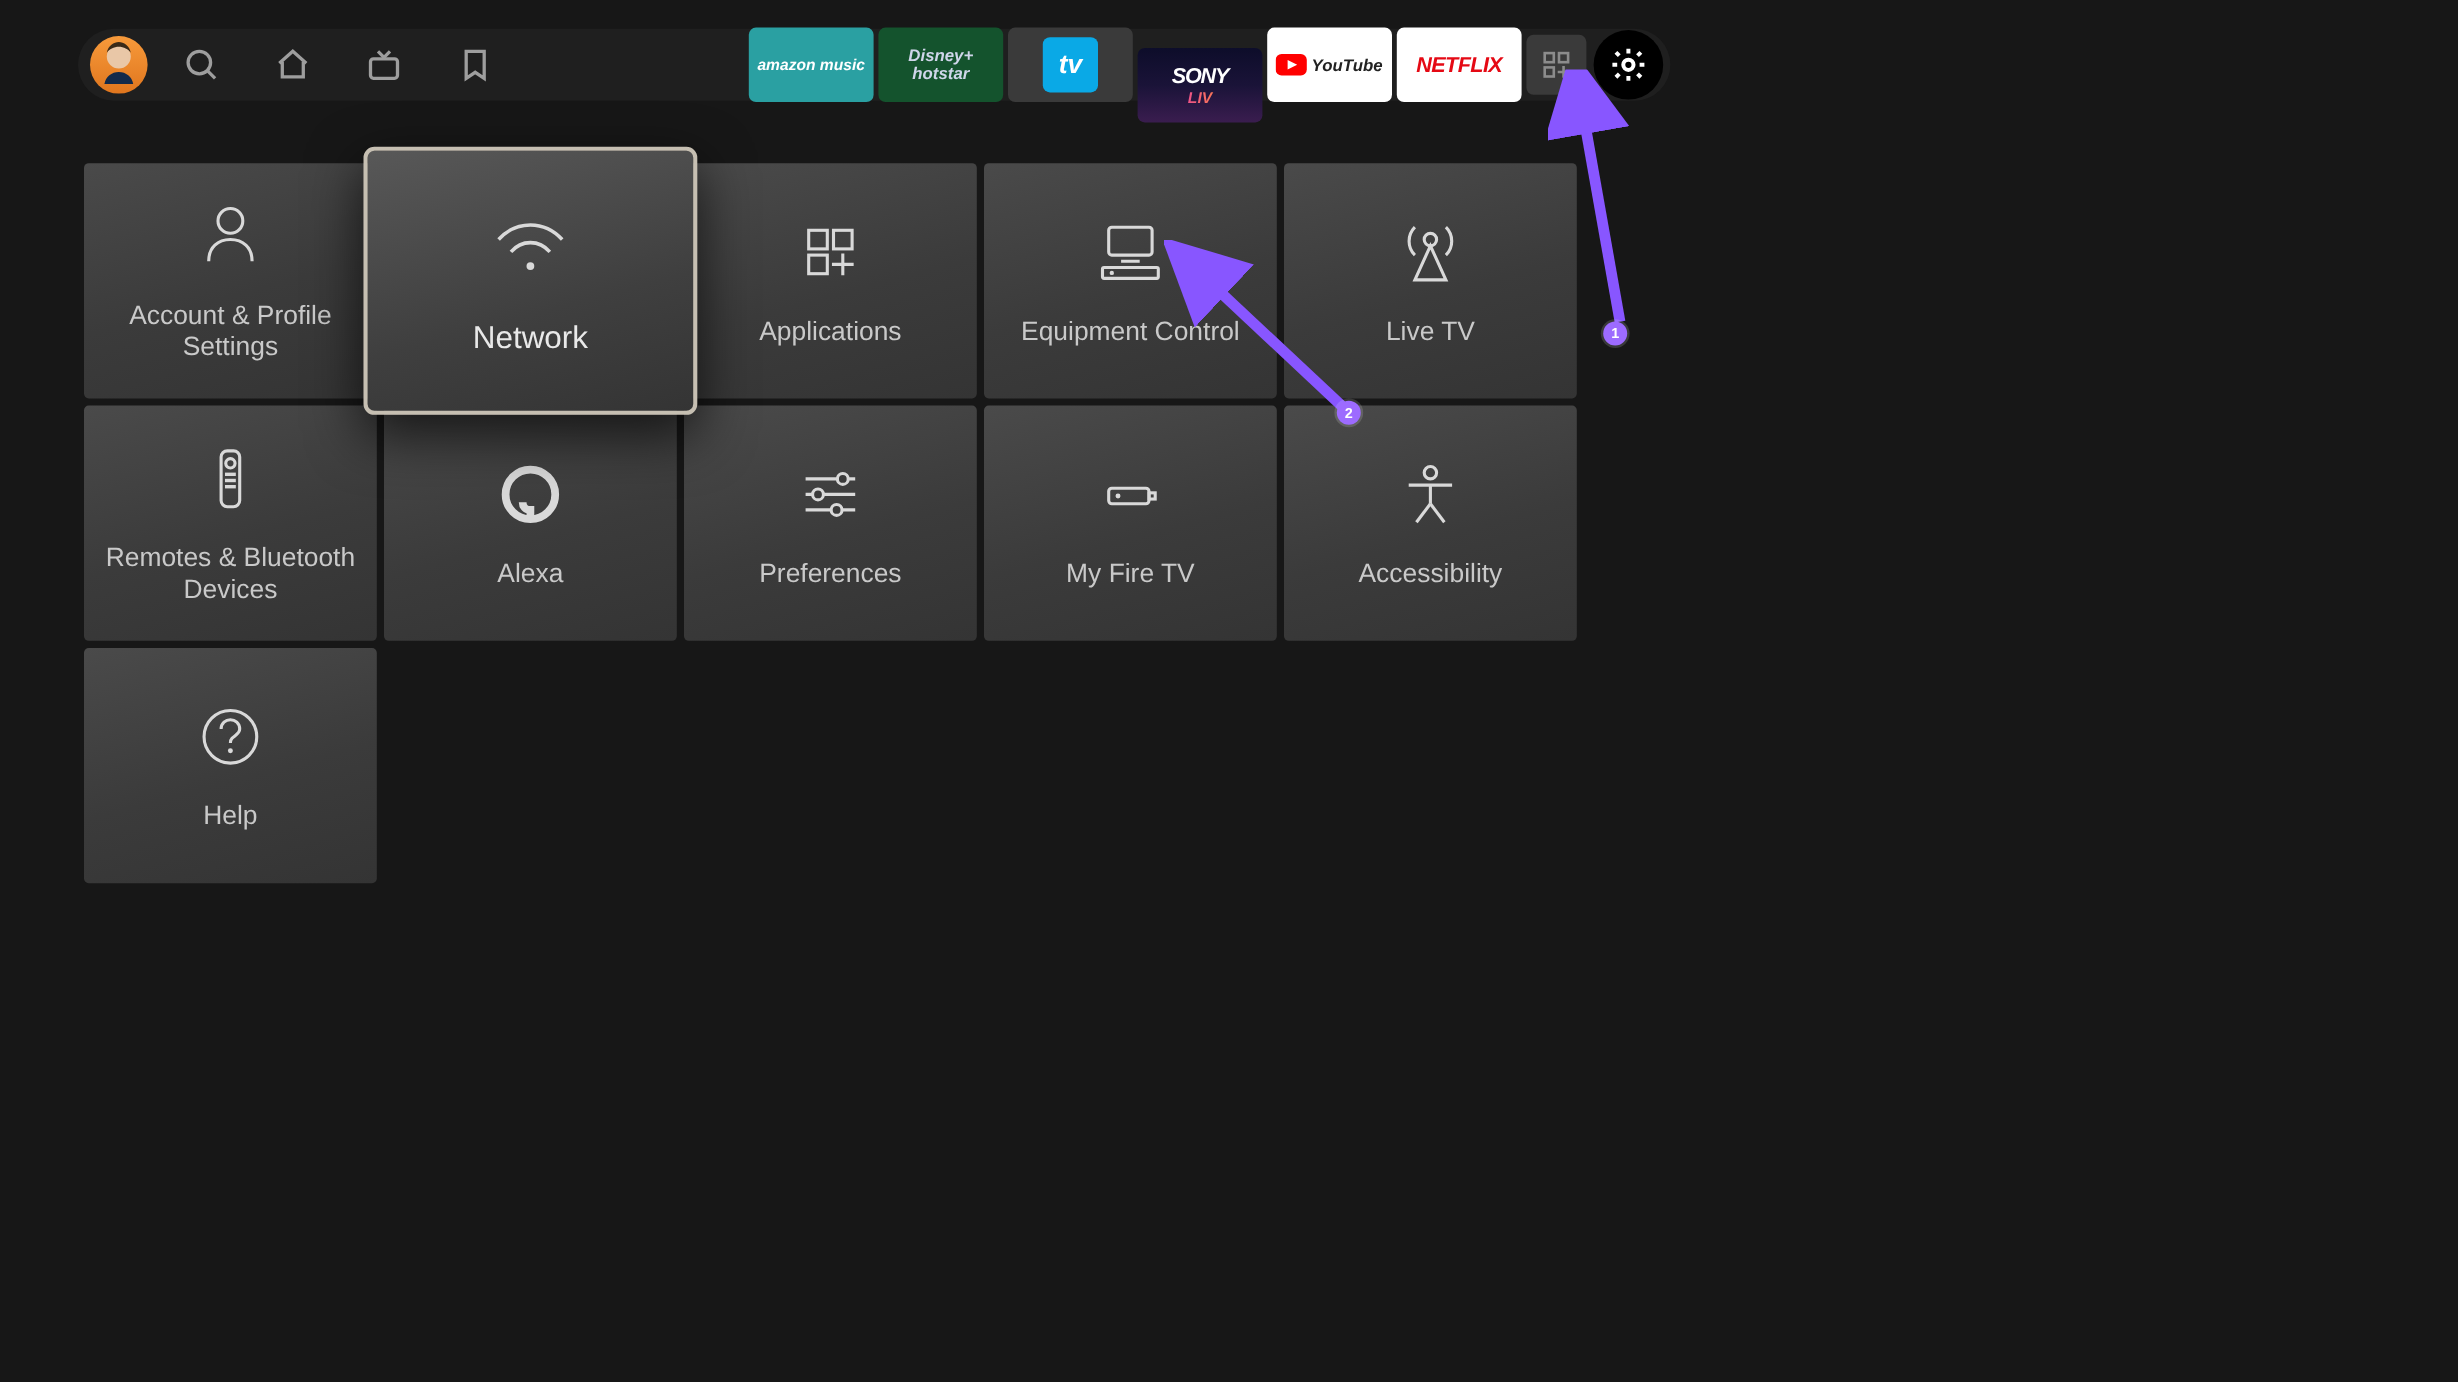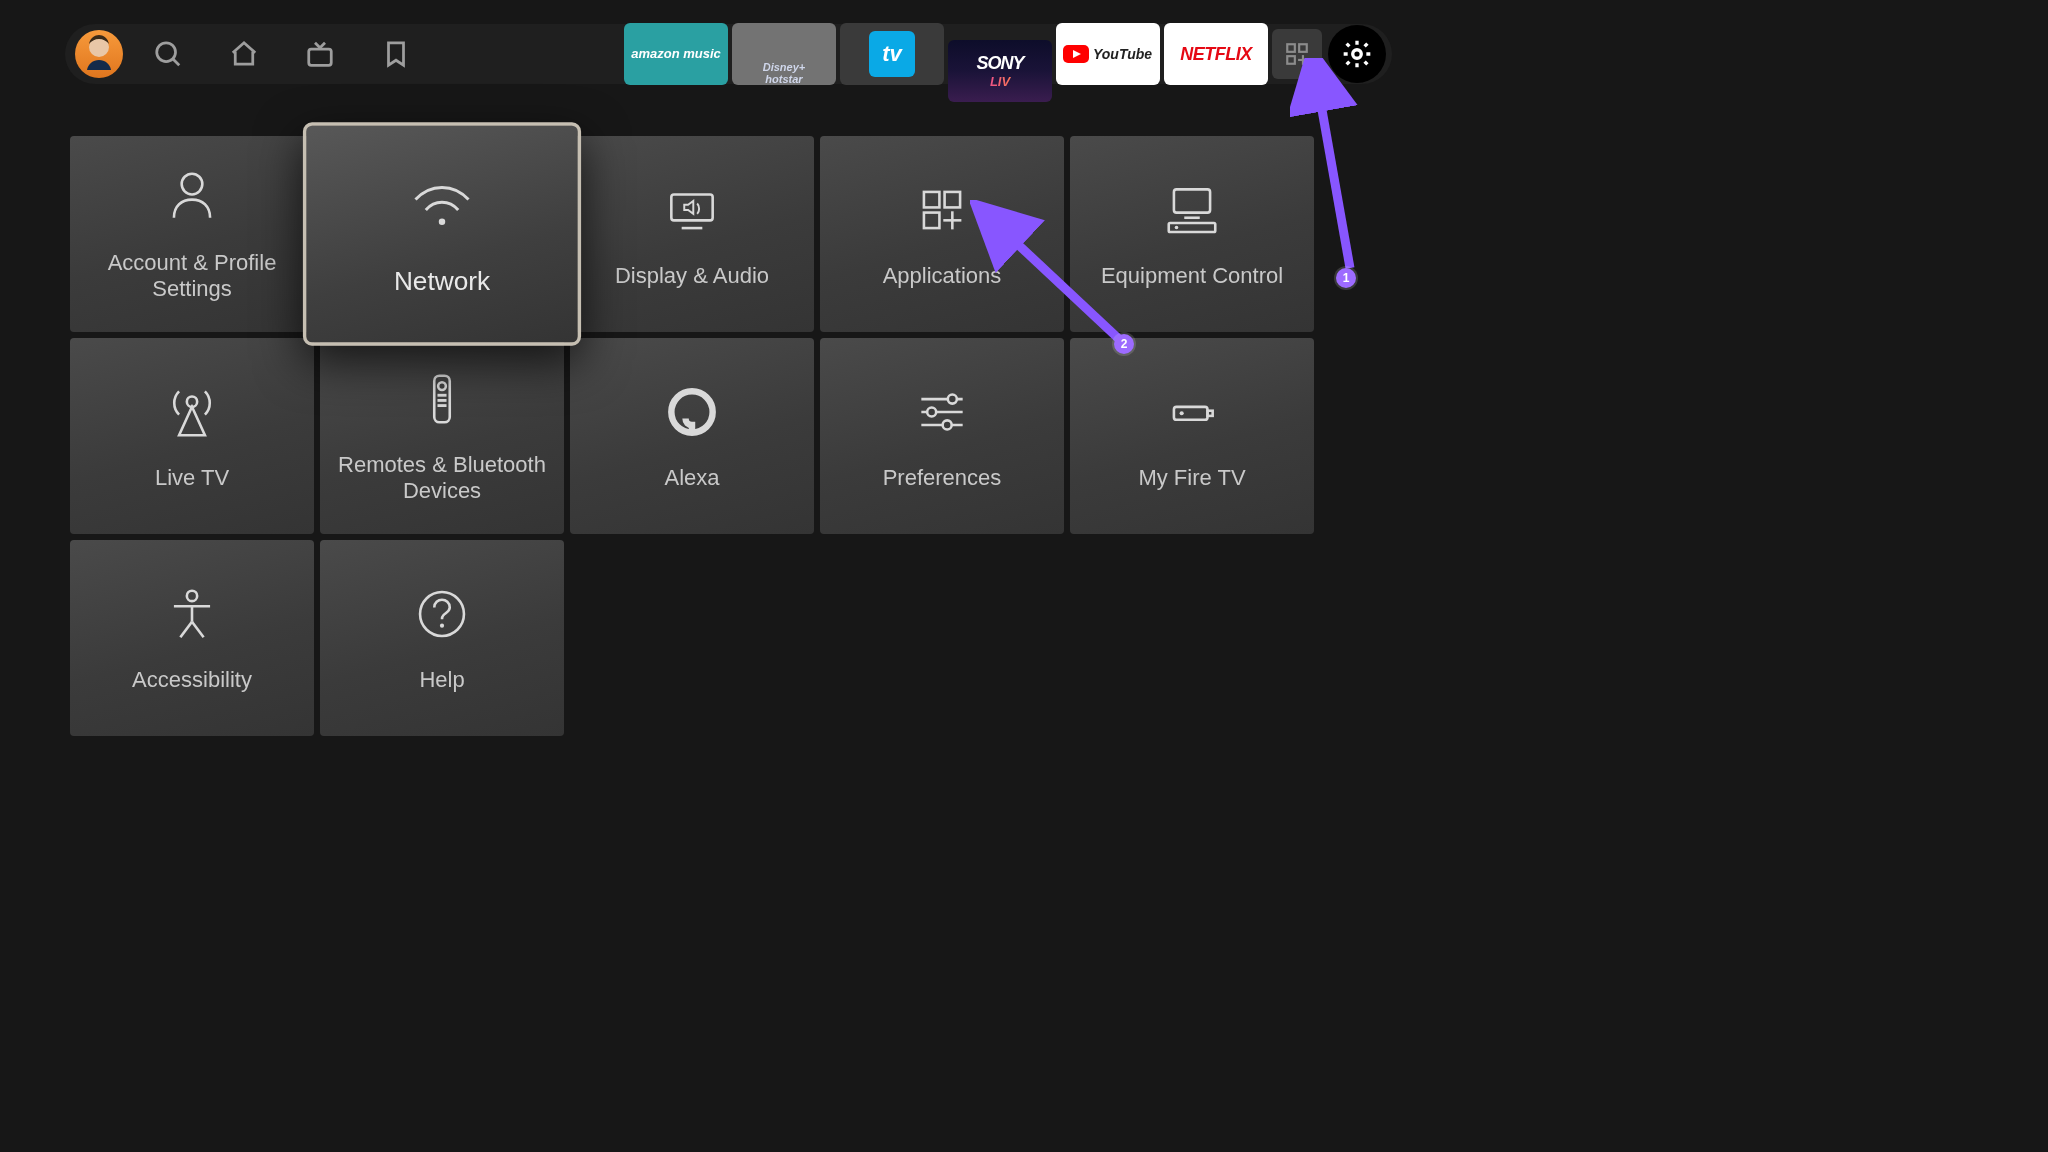--- a/index.html
+++ b/index.html
@@ -37,21 +37,21 @@
   .navicon svg{stroke:#9e9e9e;fill:none;stroke-width:2.2;}
   .spacer{flex:1;}
   .apps{display:flex;gap:4px;align-items:center;font-style:italic;}
   .apptile{
     width:104px;height:62px;border-radius:6px;
     display:flex;align-items:center;justify-content:center;
     font-weight:700;
     cursor:pointer;
   }
   .apptile.amusic{background:#2aa0a2;color:#fff;font-size:13px;flex-direction:column;line-height:1.05;}
-  .apptile.hotstar{background:#737373;color:#cfd6ea;font-size:11px;font-weight:600;line-height:1.1;align-items:flex-end;}
+  .apptile.hotstar{background:#14532d;color:#cfd6ea;font-size:14px;font-weight:600;line-height:1.1;}
   .apptile.tv{background:#3a3a3a;}
   .apptile.tv .tvbox{width:46px;height:46px;border-radius:6px;background:#0aa9e6;color:#fff;display:flex;align-items:center;justify-content:center;font-size:22px;font-weight:800;text-align:right;}
   .apptile.sony{background:linear-gradient(180deg,#0d0d2a 0%,#1a1338 50%,#3a1d4f 100%);color:#fff;font-size:10px;margin-top:33px;}
   .apptile.sony .sonylogo{font-size:18px;font-weight:800;letter-spacing:-1px;}
   .apptile.sony .liv{font-size:13px;font-weight:900;background:linear-gradient(90deg,#e73ca6,#ff8a3b);-webkit-background-clip:text;-webkit-text-fill-color:transparent;}
   .apptile.youtube{background:#fff;}
   .apptile.netflix{background:#fff;color:#e50914;font-size:18px;font-weight:900;letter-spacing:-0.5px;}
   .appsbtn{
     width:50px;height:50px;border-radius:6px;background:#3a3a3a;margin-left:4px;
     display:flex;align-items:center;justify-content:center;cursor:pointer;
@@ -210,31 +210,20 @@
     <div class="ticon">
       <svg viewBox="0 0 48 48">
           <path d="M6 20c10-11 26-11 36 0"></path>
           <path d="M13 27c6-7 16-7 22 0"></path>
           <circle cx="24" cy="35" r="2.2" fill="#d9d9d9" stroke="none"></circle>
         </svg>
     </div>
     <div class="tlabel">Network</div>
   </div>
 
-  <div class="tile">
-    <div class="ticon">
-      <svg viewBox="0 0 48 48">
-          <rect x="8" y="12" width="32" height="20" rx="2"></rect>
-          <line x1="16" y1="38" x2="32" y2="38"></line>
-          <path d="M21 20l4-3v10l-4-3h-3v-4z" stroke-width="1.5"></path>
-          <path d="M28 19c2 2 2 6 0 8" stroke-width="1.5"></path>
-        </svg>
-    </div>
-    <div class="tlabel">Display &amp; Audio</div>
-  </div>
 
   <div class="tile">
     <div class="ticon">
       <svg viewBox="0 0 48 48">
           <rect x="10" y="10" width="12" height="12"></rect>
           <rect x="26" y="10" width="12" height="12"></rect>
           <rect x="10" y="26" width="12" height="12"></rect>
           <line x1="32" y1="25" x2="32" y2="39"></line>
           <line x1="25" y1="32" x2="39" y2="32"></line>
         </svg>

